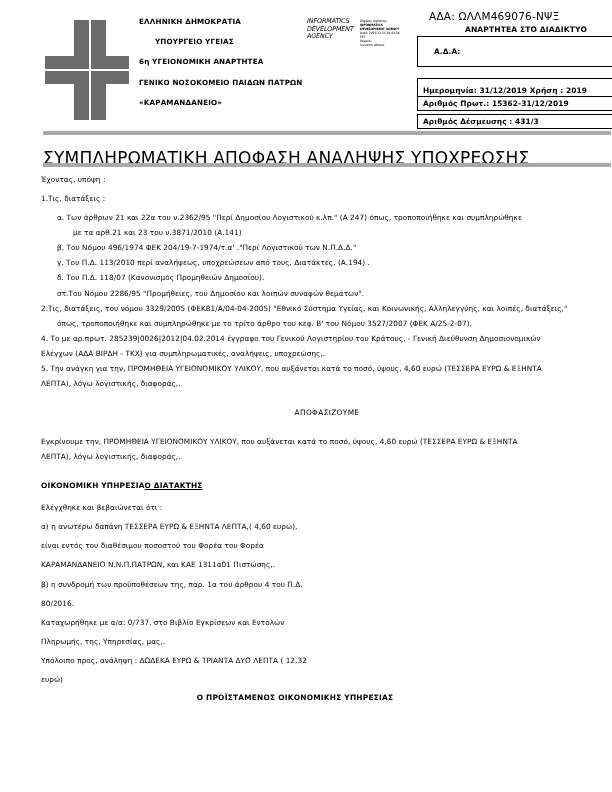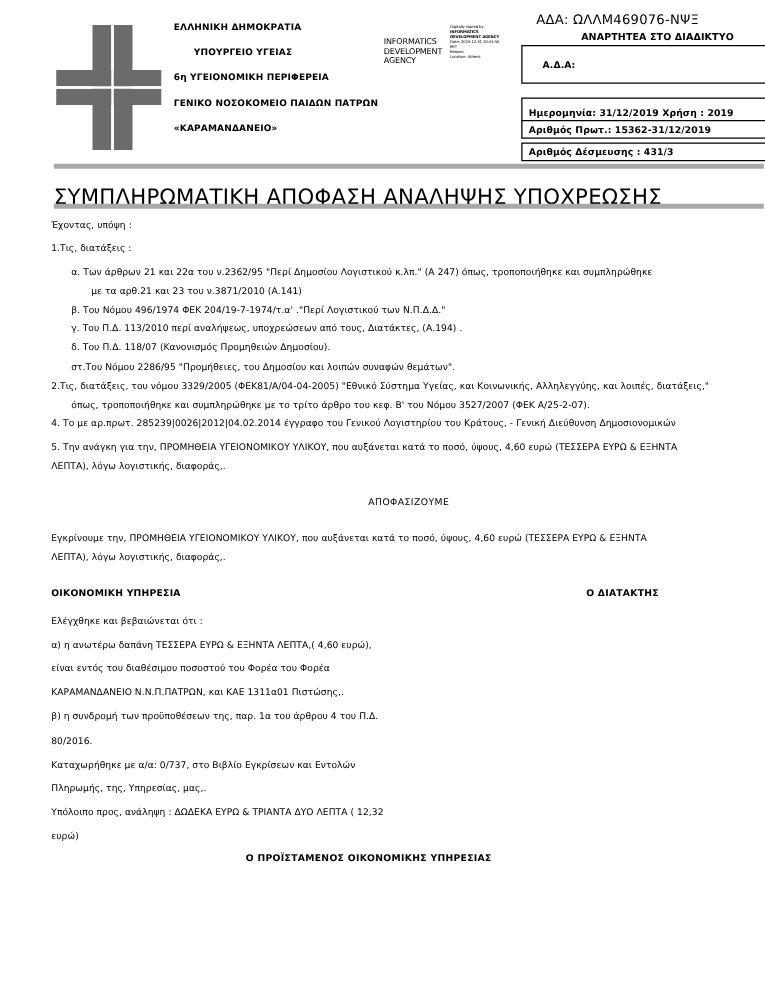--- a/index.html
+++ b/index.html
@@ -69,27 +69,28 @@
   .ida-stamp {
     position: absolute;
     left: 286px;
     top: 18px;
     width: 100px;
     height: 42px;
   }
   .ida-title {
     position: absolute;
     left: 0;
-    top: 12px;
+    top: 0;
     width: 52px;
     font-size: 6.4px;
     line-height: 1.18;
     letter-spacing: -0.1px;
     color: #000;
     word-spacing: -0.5px;
+    font-style: italic;
   }
   .ida-sigblock {
     position: absolute;
     left: 53px;
     top: 1px;
     width: 48px;
   }
   .ida-sigblock .sline {
     font-size: 3.1px;
     line-height: 1.32;
@@ -191,26 +192,26 @@
   .indent-2 { padding-left: 32px; }
 
   .sec-head {
     font-size: 7.4px;
     font-weight: normal;
     letter-spacing: 0.35px;
     text-align: center;
   }
   .signers-row {
     display: flex;
-    justify-content: space-between;
+    justify-content: flex-start;
     font-size: 7.4px;
     font-weight: bold;
     letter-spacing: 0.2px;
   }
-  .signers-row .right-sig { padding-right: 86px; }
+  .signers-row .right-sig { padding-right: 86px; text-decoration: underline; }
   .final-sign {
     font-size: 7.4px;
     font-weight: bold;
     letter-spacing: 0.25px;
     text-align: center;
     padding-right: 64px;
   }
 </style>
 </head>
 <body>
@@ -224,21 +225,21 @@
       <div class="bar bar-h-bot"></div>
       <div class="bar bar-v-left"></div>
       <div class="bar bar-v-right"></div>
       <div class="gap-v"></div>
       <div class="gap-h"></div>
     </div>
 
     <div class="org-lines">
       <div class="org-line">ΕΛΛΗΝΙΚΗ ΔΗΜΟΚΡΑΤΙΑ</div>
       <div class="org-line indented">ΥΠΟΥΡΓΕΙΟ ΥΓΕΙΑΣ</div>
-      <div class="org-line">6η ΥΓΕΙΟΝΟΜΙΚΗ ΠΕΡΙΦΕΡΕΙΑ</div>
+      <div class="org-line">6η ΥΓΕΙΟΝΟΜΙΚΗ ΑΝΑΡΤΗΤΕΑ</div>
       <div class="org-line">ΓΕΝΙΚΟ ΝΟΣΟΚΟΜΕΙΟ ΠΑΙΔΩΝ ΠΑΤΡΩΝ</div>
       <div class="org-line">«ΚΑΡΑΜΑΝΔΑΝΕΙΟ»</div>
     </div>
 
     <div class="ida-stamp">
       <div class="ida-title">INFORMATICS DEVELOPMENT AGENCY</div>
       <div class="ida-sigblock">
         <div class="sline">Digitally signed by</div>
         <div class="sline b">INFORMATICS</div>
         <div class="sline b">DEVELOPMENT AGENCY</div>
@@ -287,20 +288,21 @@
     <div class="p indent-1">δ. Του Π.Δ. 118/07 (Κανονισμός Προμηθειών Δημοσίου).</div>
     <div class="sp-2"></div>
     <div class="p indent-1">στ.Του Νόμου 2286/95 "Προμήθειες, του Δημοσίου και λοιπών συναφών θεμάτων".</div>
     <div class="sp-2"></div>
     <div class="p">2.Τις, διατάξεις, του νόμου 3329/2005 (ΦΕΚ81/Α/04-04-2005) "Εθνικό Σύστημα Υγείας, και Κοινωνικής, Αλληλεγγύης, και λοιπές, διατάξεις,"</div>
     <div class="sp-2"></div>
     <div class="p indent-1">όπως, τροποποιήθηκε και συμπληρώθηκε με το τρίτο άρθρο του κεφ. Β' του Νόμου 3527/2007 (ΦΕΚ Α/25-2-07).</div>
     <div class="sp-2"></div>
     <div class="p">4. Το με αρ.πρωτ. 285239|0026|2012|04.02.2014 έγγραφο του Γενικού Λογιστηρίου του Κράτους, - Γενική Διεύθυνση Δημοσιονομικών</div>
     <div class="sp-2"></div>
+    <div class="p">Ελέγχων (ΑΔΑ ΒΙΡΔΗ - ΤΚΧ) για συμπληρωματικές, αναλήψεις, υποχρεώσης,.</div>
     <div class="sp-2"></div>
     <div class="p">5. Την ανάγκη για την, ΠΡΟΜΗΘΕΙΑ ΥΓΕΙΟΝΟΜΙΚΟΥ ΥΛΙΚΟΥ, που αυξάνεται κατά το ποσό, ύψους, 4,60 ευρώ (ΤΕΣΣΕΡΑ ΕΥΡΩ &amp; ΕΞΗΝΤΑ</div>
     <div class="sp-2"></div>
     <div class="p">ΛΕΠΤΑ), λόγω λογιστικής, διαφοράς,.</div>
 
     <div class="sp-10"></div>
     <div class="sec-head">ΑΠΟΦΑΣΙΖΟΥΜΕ</div>
     <div class="sp-10"></div>
 
     <div class="p">Εγκρίνουμε την, ΠΡΟΜΗΘΕΙΑ ΥΓΕΙΟΝΟΜΙΚΟΥ ΥΛΙΚΟΥ, που αυξάνεται κατά το ποσό, ύψους,   4,60 ευρώ (ΤΕΣΣΕΡΑ ΕΥΡΩ &amp; ΕΞΗΝΤΑ</div>

